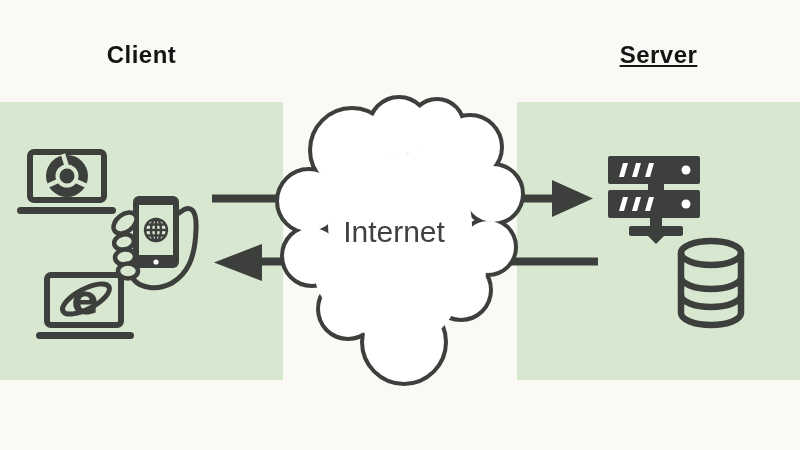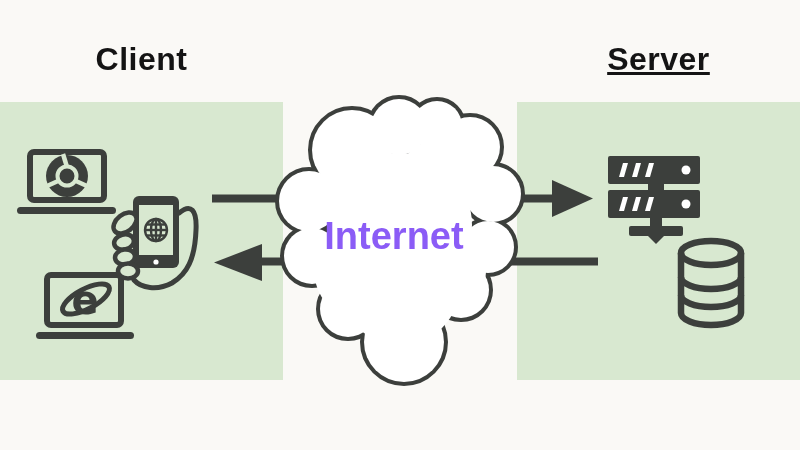--- a/index.html
+++ b/index.html
@@ -7,24 +7,24 @@
     --cloud-fill:#ffffff; --label-text:#141414;
   }
   html,body{margin:0;padding:0;}
   body{font-family:"Liberation Sans","DejaVu Sans",sans-serif;background:#e8e8e8;}
   .stage{position:relative;width:800px;height:450px;background:var(--background,#faf9f6);overflow:hidden;}
   .panel{position:absolute;top:102px;height:278px;width:283px;background:var(--panel-green,#d8e8d0);}
   .panel.left{left:0;}
   .panel.right{left:517px;}
   .gfx{position:absolute;left:0;top:0;width:800px;height:450px;}
   .label{position:absolute;color:var(--label-text,#141414);text-align:center;line-height:1;}
-  .label.big{width:283px;top:43px;font-size:32px;font-weight:bold;letter-spacing:.5px;}
+  .label.big{width:283px;top:43px;font-size:24px;font-weight:bold;letter-spacing:.5px;}
   .label.client{left:0;}
   .label.server{left:517px;text-decoration:underline;}
-  .label.internet{left:294px;top:217px;width:200px;font-size:38px;font-weight:700;color:#8b5cf6;}
+  .label.internet{left:294px;top:217px;width:200px;font-size:30px;font-weight:400;color:#404040;}
 </style>
 </head>
 <body>
 
 <div class="stage">
 
   <div class="panel left"></div>
   <div class="panel right"></div>
 
   <svg class="gfx" viewBox="0 0 800 450" xmlns="http://www.w3.org/2000/svg">

